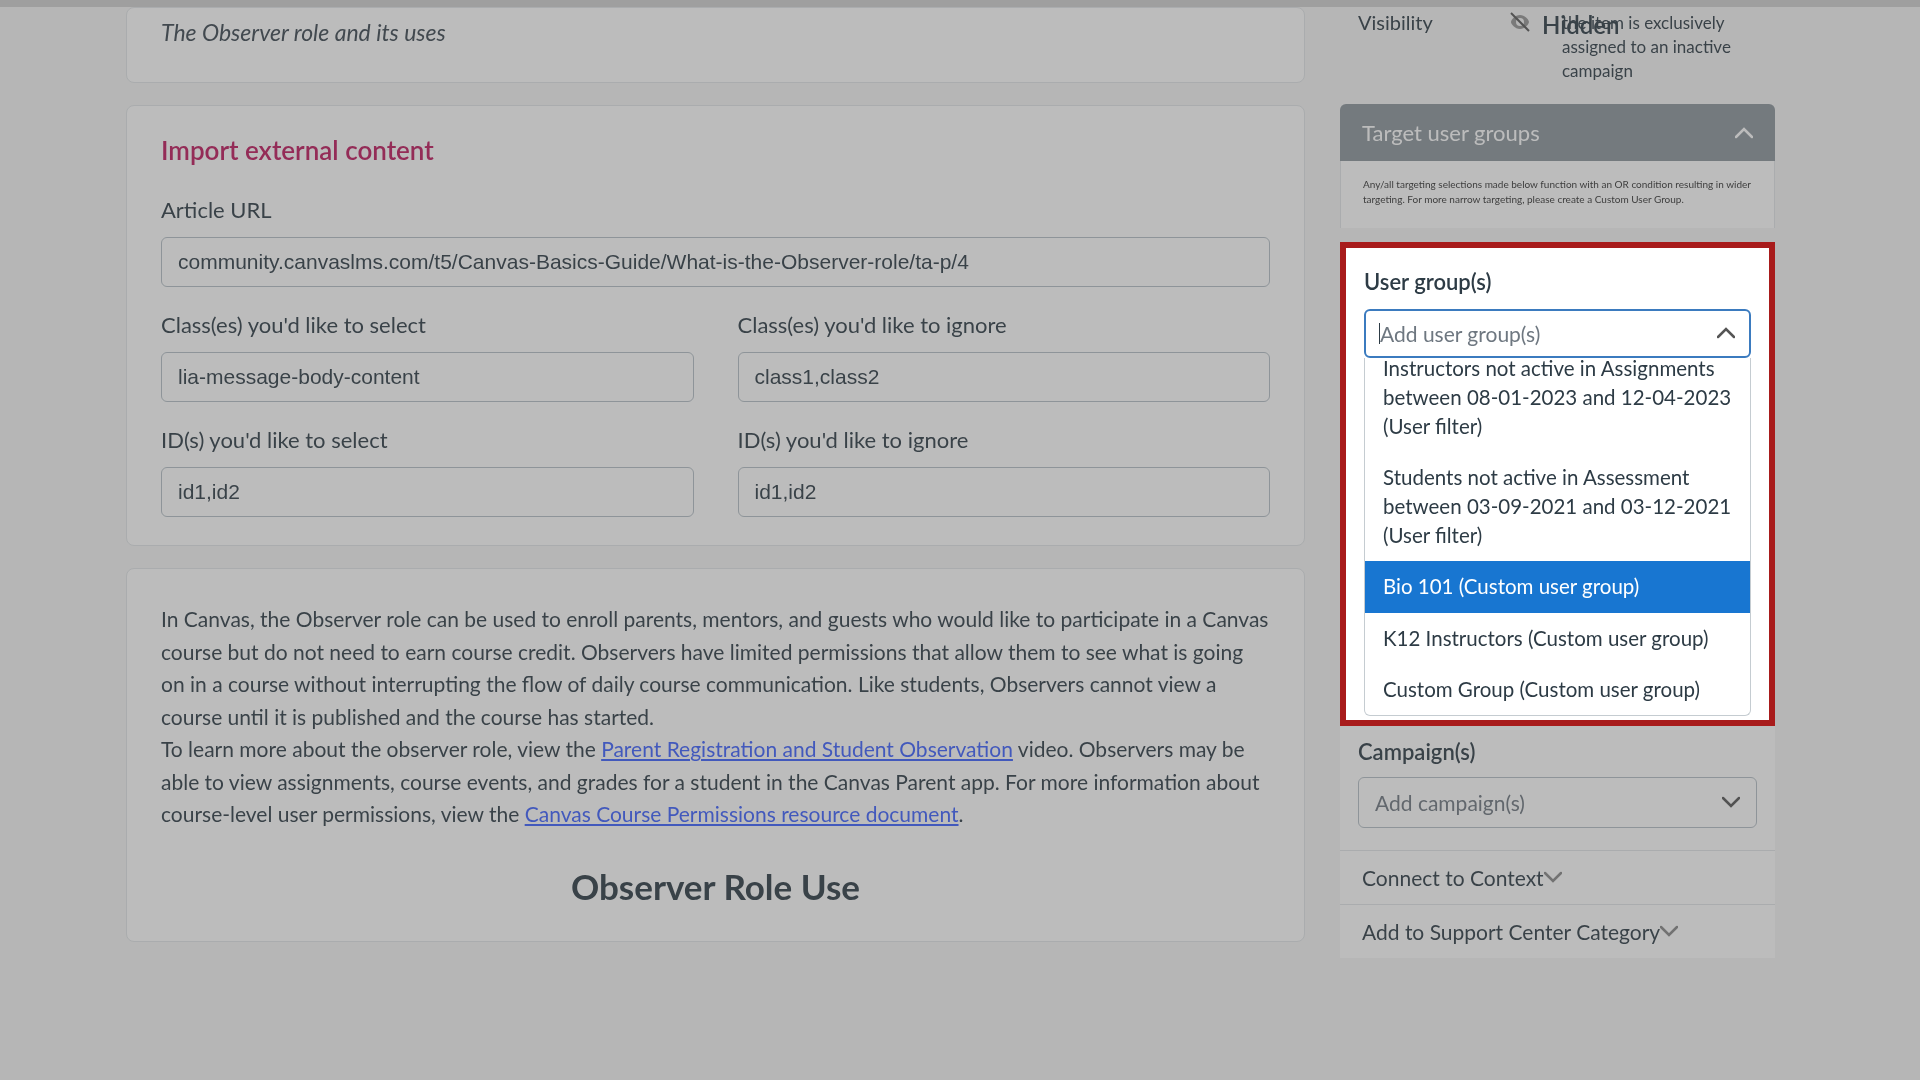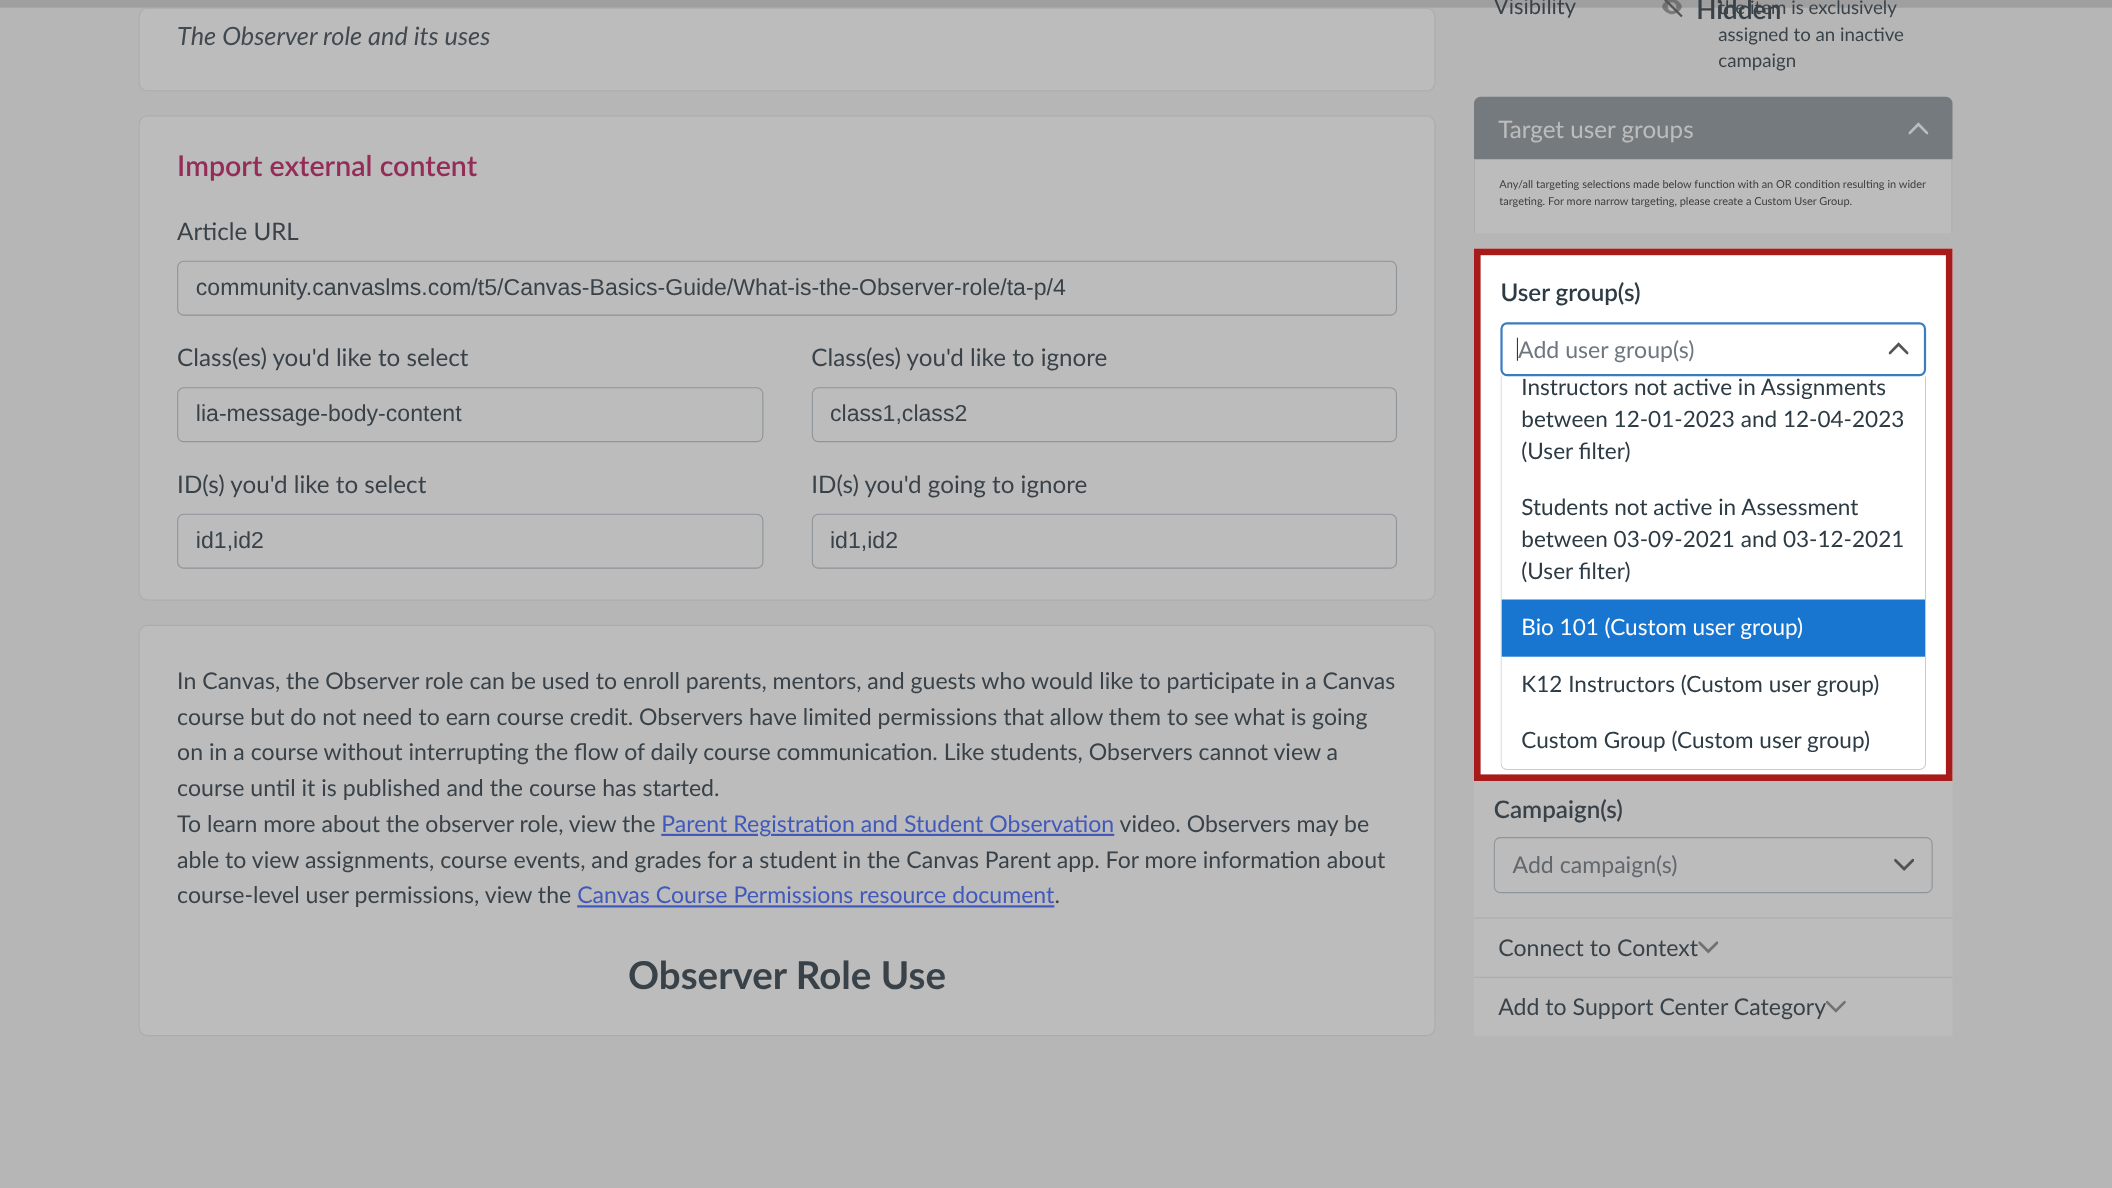--- a/index.html
+++ b/index.html
@@ -77,21 +77,21 @@
 }
 .h2 {
   font-size: 35px;
   font-weight: 700;
   margin-top: 34px;
   text-align: center;
 }
 
 .sidebar {
   position: absolute;
-  top: 0;
+  top: 16px;
   left: 1340px;
   width: 435px;
   padding-right: 0;
 }
 .side-row {
   display: flex;
   padding: 0 18px 6px 18px;
   font-size: 17px;
 }
 .side-row .lab { color: #2d3b45; font-size: 20px; flex: 0 0 150px; }
@@ -254,21 +254,21 @@
         <input class="input" value="class1,class2" style="">
       </div>
     </div>
 
     <div class="row2">
       <div class="col">
         <label class="label">ID(s) you'd like to select</label>
         <input class="input" value="id1,id2" style="">
       </div>
       <div class="col">
-        <label class="label">ID(s) you'd going to ignore</label>
+        <label class="label">ID(s) you'd like to ignore</label>
         <input class="input" value="id1,id2" style="">
       </div>
     </div>
   </div>
 
   <div class="card body-text">
     <p>In Canvas, the Observer role can be used to enroll parents, mentors, and guests who would like to participate in a Canvas course but do not need to earn course credit. Observers have limited permissions that allow them to see what is going on in a course without interrupting the flow of daily course communication. Like students, Observers cannot view a course until it is published and the course has started.</p>
     <p>
       <span>To learn more about the observer role, view the </span><a href="#" class="link">Parent Registration and Student Observation</a><span> video. Observers may be able to view assignments, course events, and grades for a student in the Canvas Parent app. For more information about course-level user permissions, view the </span><a href="#" class="link">Canvas Course Permissions resource document</a><span>.</span>
     </p>
@@ -308,21 +308,21 @@
     <div class="group-label">User group(s)</div>
     <div class="combo">
       <span class="combo-placeholder">Add user group(s)</span>
       <span class="combo-chevron">
         <svg width="18" height="12" viewBox="0 0 18 12">
             <path d="M1 10l8-8 8 8" stroke="#555" stroke-width="2.5" fill="none" stroke-linecap="round"></path>
           </svg>
       </span>
     </div>
     <div class="dropdown">
-      <div class="opt partial-top">Instructors not active in Assignments between 12-01-2023 and 12-04-2023 (User filter)</div>
+      <div class="opt partial-top">Instructors not active in Assignments between 08-01-2023 and 12-04-2023 (User filter)</div>
       <div class="opt">Students not active in Assessment between 03-09-2021 and 03-12-2021 (User filter)</div>
       <div class="opt highlighted">Bio 101 (Custom user group)</div>
       <div class="opt">K12 Instructors (Custom user group)</div>
       <div class="opt">Custom Group (Custom user group)</div>
     </div>
   </div>
 
   <div class="campaign-block">
     <div class="camp-label">Campaign(s)</div>
     <div class="camp-select">

